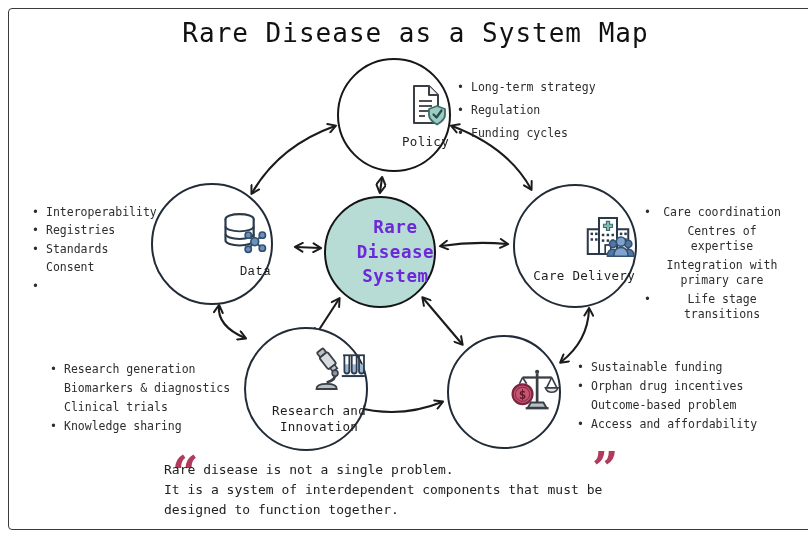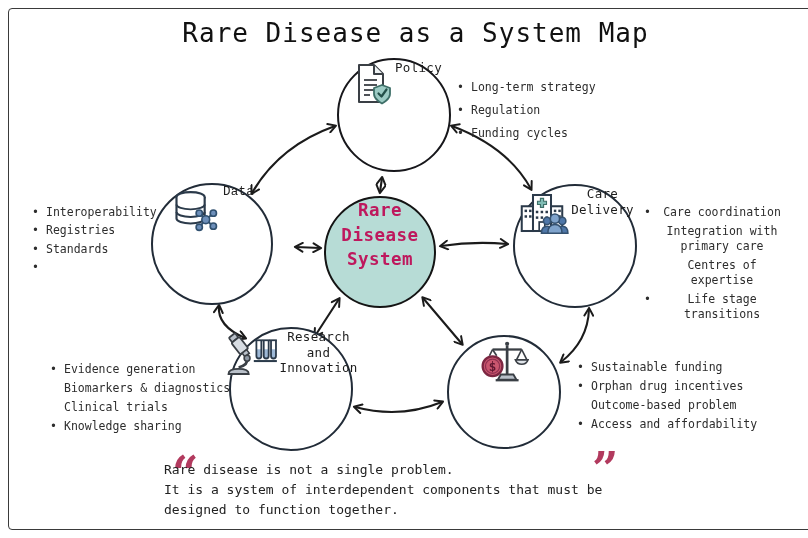--- a/index.html
+++ b/index.html
@@ -1,30 +1,30 @@
 <!DOCTYPE html>
 <html><head>
 <meta charset="utf-8">
 <style>
   html,body{margin:0;padding:0;background:#fff;}
   .canvas{position:relative;width:808px;height:538px;background:#fff;overflow:hidden;
           font-family:"DejaVu Sans Mono","Liberation Mono",monospace;color:#1b1b1b;padding-left:23px;}
   .frame{position:absolute;left:8px;top:8px;right:8px;bottom:8px;border:1.5px solid #3a3a3a;border-radius:4px;pointer-events:none;}
   .title{position:absolute;top:18px;left:0;width:100%;text-align:center;font-size:26px;letter-spacing:1px;color:#111;}
   .arrows{position:absolute;left:0;top:0;}
-  .node{position:absolute;border-radius:50%;background:#fff;display:flex;flex-direction:row;
-        align-items:flex-start;justify-content:center;gap:1px;box-sizing:border-box;}
+  .node{position:absolute;border-radius:50%;background:#fff;display:flex;flex-direction:column;
+        align-items:flex-end;justify-content:center;gap:1px;box-sizing:border-box;}
   .node--policy{left:337px;top:58px;width:114px;height:114px;border:2.5px solid #17171b;}
   .node--data{left:151px;top:183px;width:122px;height:122px;border:2.5px solid #222c38;font-family:Liberation Mono, monospace;}
   .node--care{left:513px;top:184px;width:124px;height:124px;border:2.5px solid #222c38;}
-  .node--research{left:229px;top:327px;width:124px;height:124px;border:2.5px solid #222c38;}
+  .node--research{left:244px;top:327px;width:124px;height:124px;border:2.5px solid #222c38;}
   .node--funding{left:447px;top:335px;width:114px;height:114px;border:2.5px solid #222c38;}
   .node--center{left:324px;top:196px;width:112px;height:112px;background:#b7dcd6;border:2.5px solid #141414;}
   .node-label{font-size:12.5px;line-height:1.25;white-space:pre-line;text-align:center;color:#1d1d1d;letter-spacing:.3px;}
-  .center-label{font-size:17.5px;font-weight:bold;line-height:1.4;letter-spacing:.5px;white-space:pre-line;text-align:center;color:#be185d;}
+  .center-label{font-size:17.5px;font-weight:bold;line-height:1.4;letter-spacing:.5px;white-space:pre-line;text-align:center;color:#6d28d9;}
   .notes{position:absolute;font-size:11.5px;line-height:1.3;color:#2d2d2d;}
   .note-item{display:flex;margin-bottom:3.5px;}
   .notes--policy .note-item{margin-bottom:8px;}
   .notes--care .note-item{margin-bottom:4px;}
   .notes--research .note-item{margin-bottom:4px;}
   .notes--funding .note-item{margin-bottom:4px;}
   .dot{flex:0 0 14px;}
   .note-text{flex:1;}
   .notes--policy .note-text{width:140px;}
   .notes--data .note-text{max-width:118px;}
@@ -220,45 +220,49 @@
       </div>
       <div class="note-item">
         <span class="dot">•</span>
         <span class="note-text">Registries</span>
       </div>
       <div class="note-item">
         <span class="dot">•</span>
         <span class="note-text">Standards</span>
       </div>
       <div class="note-item">
+        <span class="dot"></span>
+        <span class="note-text">Consent</span>
+      </div>
+      <div class="note-item">
         <span class="dot">•</span>
       </div>
     </div>
   <div class="notes notes--care" style="left:644px;top:205px;">
       <div class="note-item">
         <span class="dot">•</span>
         <span class="note-text">Care coordination</span>
       </div>
       <div class="note-item">
         <span class="dot"></span>
+        <span class="note-text">Centres of expertise</span>
+      </div>
+      <div class="note-item">
+        <span class="dot"></span>
         <span class="note-text">Integration with primary care</span>
       </div>
       <div class="note-item">
-        <span class="dot"></span>
-        <span class="note-text">Centres of expertise</span>
-      </div>
-      <div class="note-item">
         <span class="dot">•</span>
         <span class="note-text">Life stage transitions</span>
       </div>
     </div>
   <div class="notes notes--research" style="left:50px;top:362px;">
       <div class="note-item">
         <span class="dot">•</span>
-        <span class="note-text">Evidence generation</span>
+        <span class="note-text">Research generation</span>
       </div>
       <div class="note-item">
         <span class="dot"></span>
         <span class="note-text">Biomarkers &amp; diagnostics</span>
       </div>
       <div class="note-item">
         <span class="dot"></span>
         <span class="note-text">Clinical trials</span>
       </div>
       <div class="note-item">

